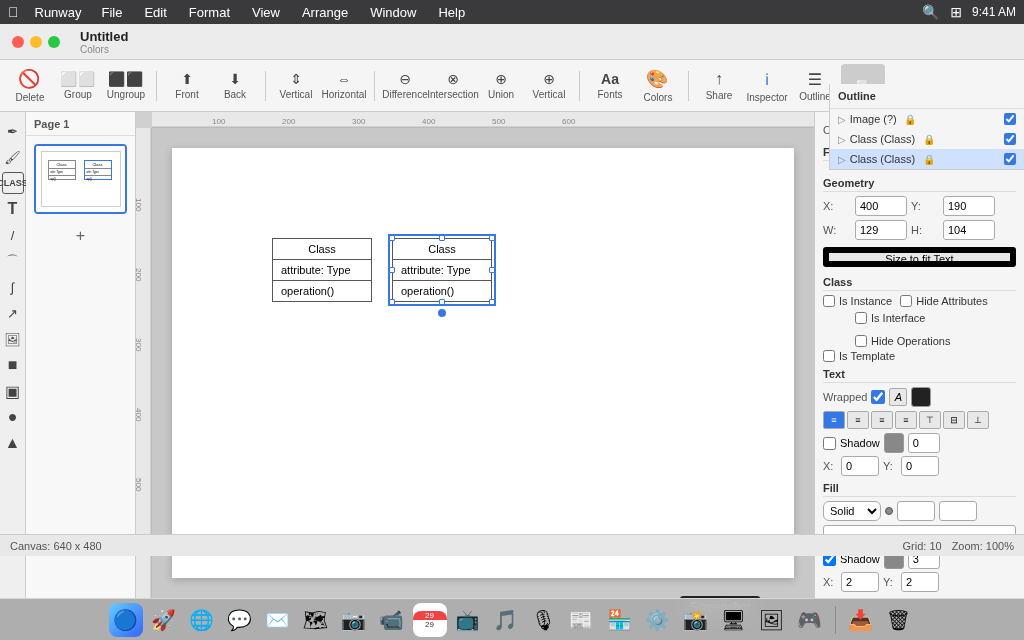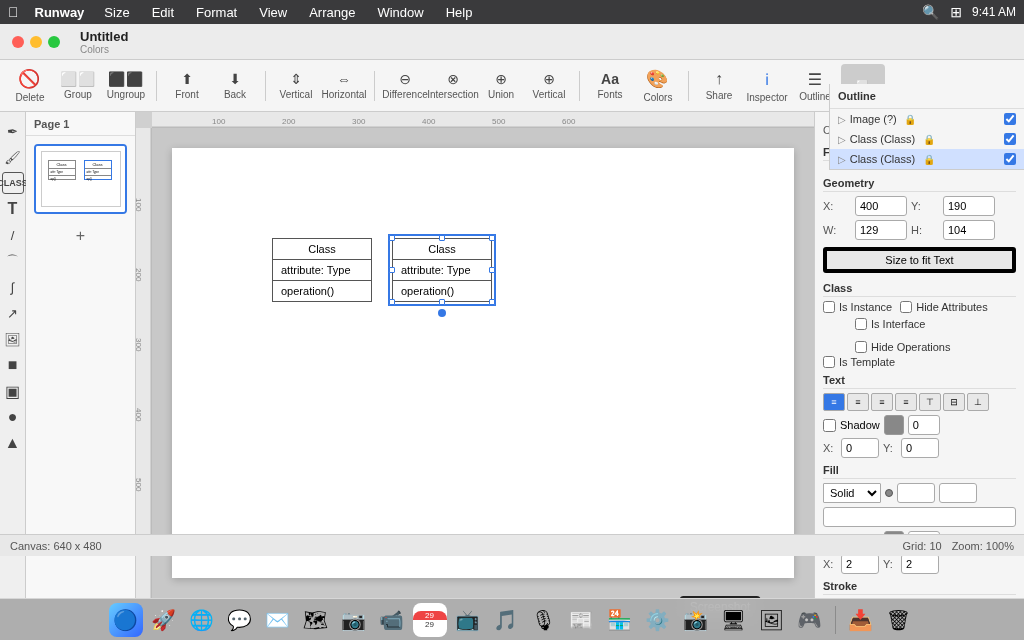--- a/index.html
+++ b/index.html
@@ -9,21 +9,21 @@
     .menubar {
       height: 24px;
       background: #3a3a3c;
       display: flex;
       align-items: center;
       padding: 0 8px;
       color: #fff;
       font-size: 13px;
       gap: 16px;
     }
-    .menubar-logo { display: flex; align-items: center; gap: 6px; font-weight: 700; }
+    .menubar-logo { display: flex; align-items: center; gap: 6px; font-weight: 400; }
     .apple-icon { font-size: 14px; }
     .menubar-items { display: flex; gap: 14px; }
     .menubar-item { cursor: pointer; padding: 2px 4px; border-radius: 3px; }
     .menubar-right { margin-left: auto; display: flex; gap: 10px; align-items: center; }
 
     
     .main-window {
       position: absolute;
       top: 24px;
       left: 0;
@@ -328,23 +328,23 @@
       border-radius: 3px;
       padding: 0 4px;
       font-size: 11px;
       width: 52px;
       background: #fff;
     }
     .prop-input-sm {
       width: 38px;
     }
     .btn-size-fit {
-      height: 26px;
+      height: 20px;
       background: #e8e8e8;
-      border: 4px solid #000000;
+      border: 6px solid #000000;
       border-radius: 3px;
       padding: 0 8px;
       font-size: 11px;
       cursor: pointer;
       width: 100%;
       text-align: center;
       margin: 3px 0;
     }
 
     .checkbox-row {
@@ -385,21 +385,21 @@
     }
     .fill-row {
       display: flex;
       align-items: center;
       gap: 4px;
       margin-bottom: 4px;
     }
     .fill-select {
       height: 20px;
       border: 1px solid #aaa;
-      border-radius: 1px;
+      border-radius: 6px;
       font-size: 11px;
       background: #fff;
       padding: 0 2px;
     }
     .fill-dot {
       width: 8px;
       height: 8px;
       background: #888;
       border-radius: 50%;
       border: 1px solid #555;
@@ -576,21 +576,21 @@
   </style>
 </head>
 <body>
 
 <div class="menubar">
   <span class="apple-icon"></span>
   <span class="menubar-logo">
     <span>Runway</span>
   </span>
   <div class="menubar-items">
-    <span class="menubar-item">Size</span>
+    <span class="menubar-item">File</span>
     <span class="menubar-item">Edit</span>
     <span class="menubar-item">Format</span>
     <span class="menubar-item">View</span>
     <span class="menubar-item">Arrange</span>
     <span class="menubar-item">Window</span>
     <span class="menubar-item">Help</span>
   </div>
   <div class="menubar-right">
     <span style="font-size:14px;cursor:pointer;">🔍</span>
     <span style="font-size:14px;cursor:pointer;">⊞</span>
@@ -838,20 +838,26 @@
             <span>Hide Operations</span>
           </div>
         </div>
         <div class="checkbox-row">
           <input type="checkbox" style="">
           <span>Is Template</span>
         </div>
 
         
         <div class="section-title">Text</div>
+        <div class="wrapped-row">
+          <span class="wrapped-label">Wrapped</span>
+          <input type="checkbox" checked="" class="wrapped-checkbox" style="">
+          <div class="wrapped-btn" style="font-style:italic;">A</div>
+          <div class="color-swatch" style="background:#222;"></div>
+        </div>
         <div class="text-align-btns">
           <div class="ta-btn active">≡</div>
           <div class="ta-btn">≡</div>
           <div class="ta-btn">≡</div>
           <div class="ta-btn">≡</div>
           <div class="ta-btn">⊤</div>
           <div class="ta-btn">⊟</div>
           <div class="ta-btn">⊥</div>
         </div>
         <div class="shadow-row">

